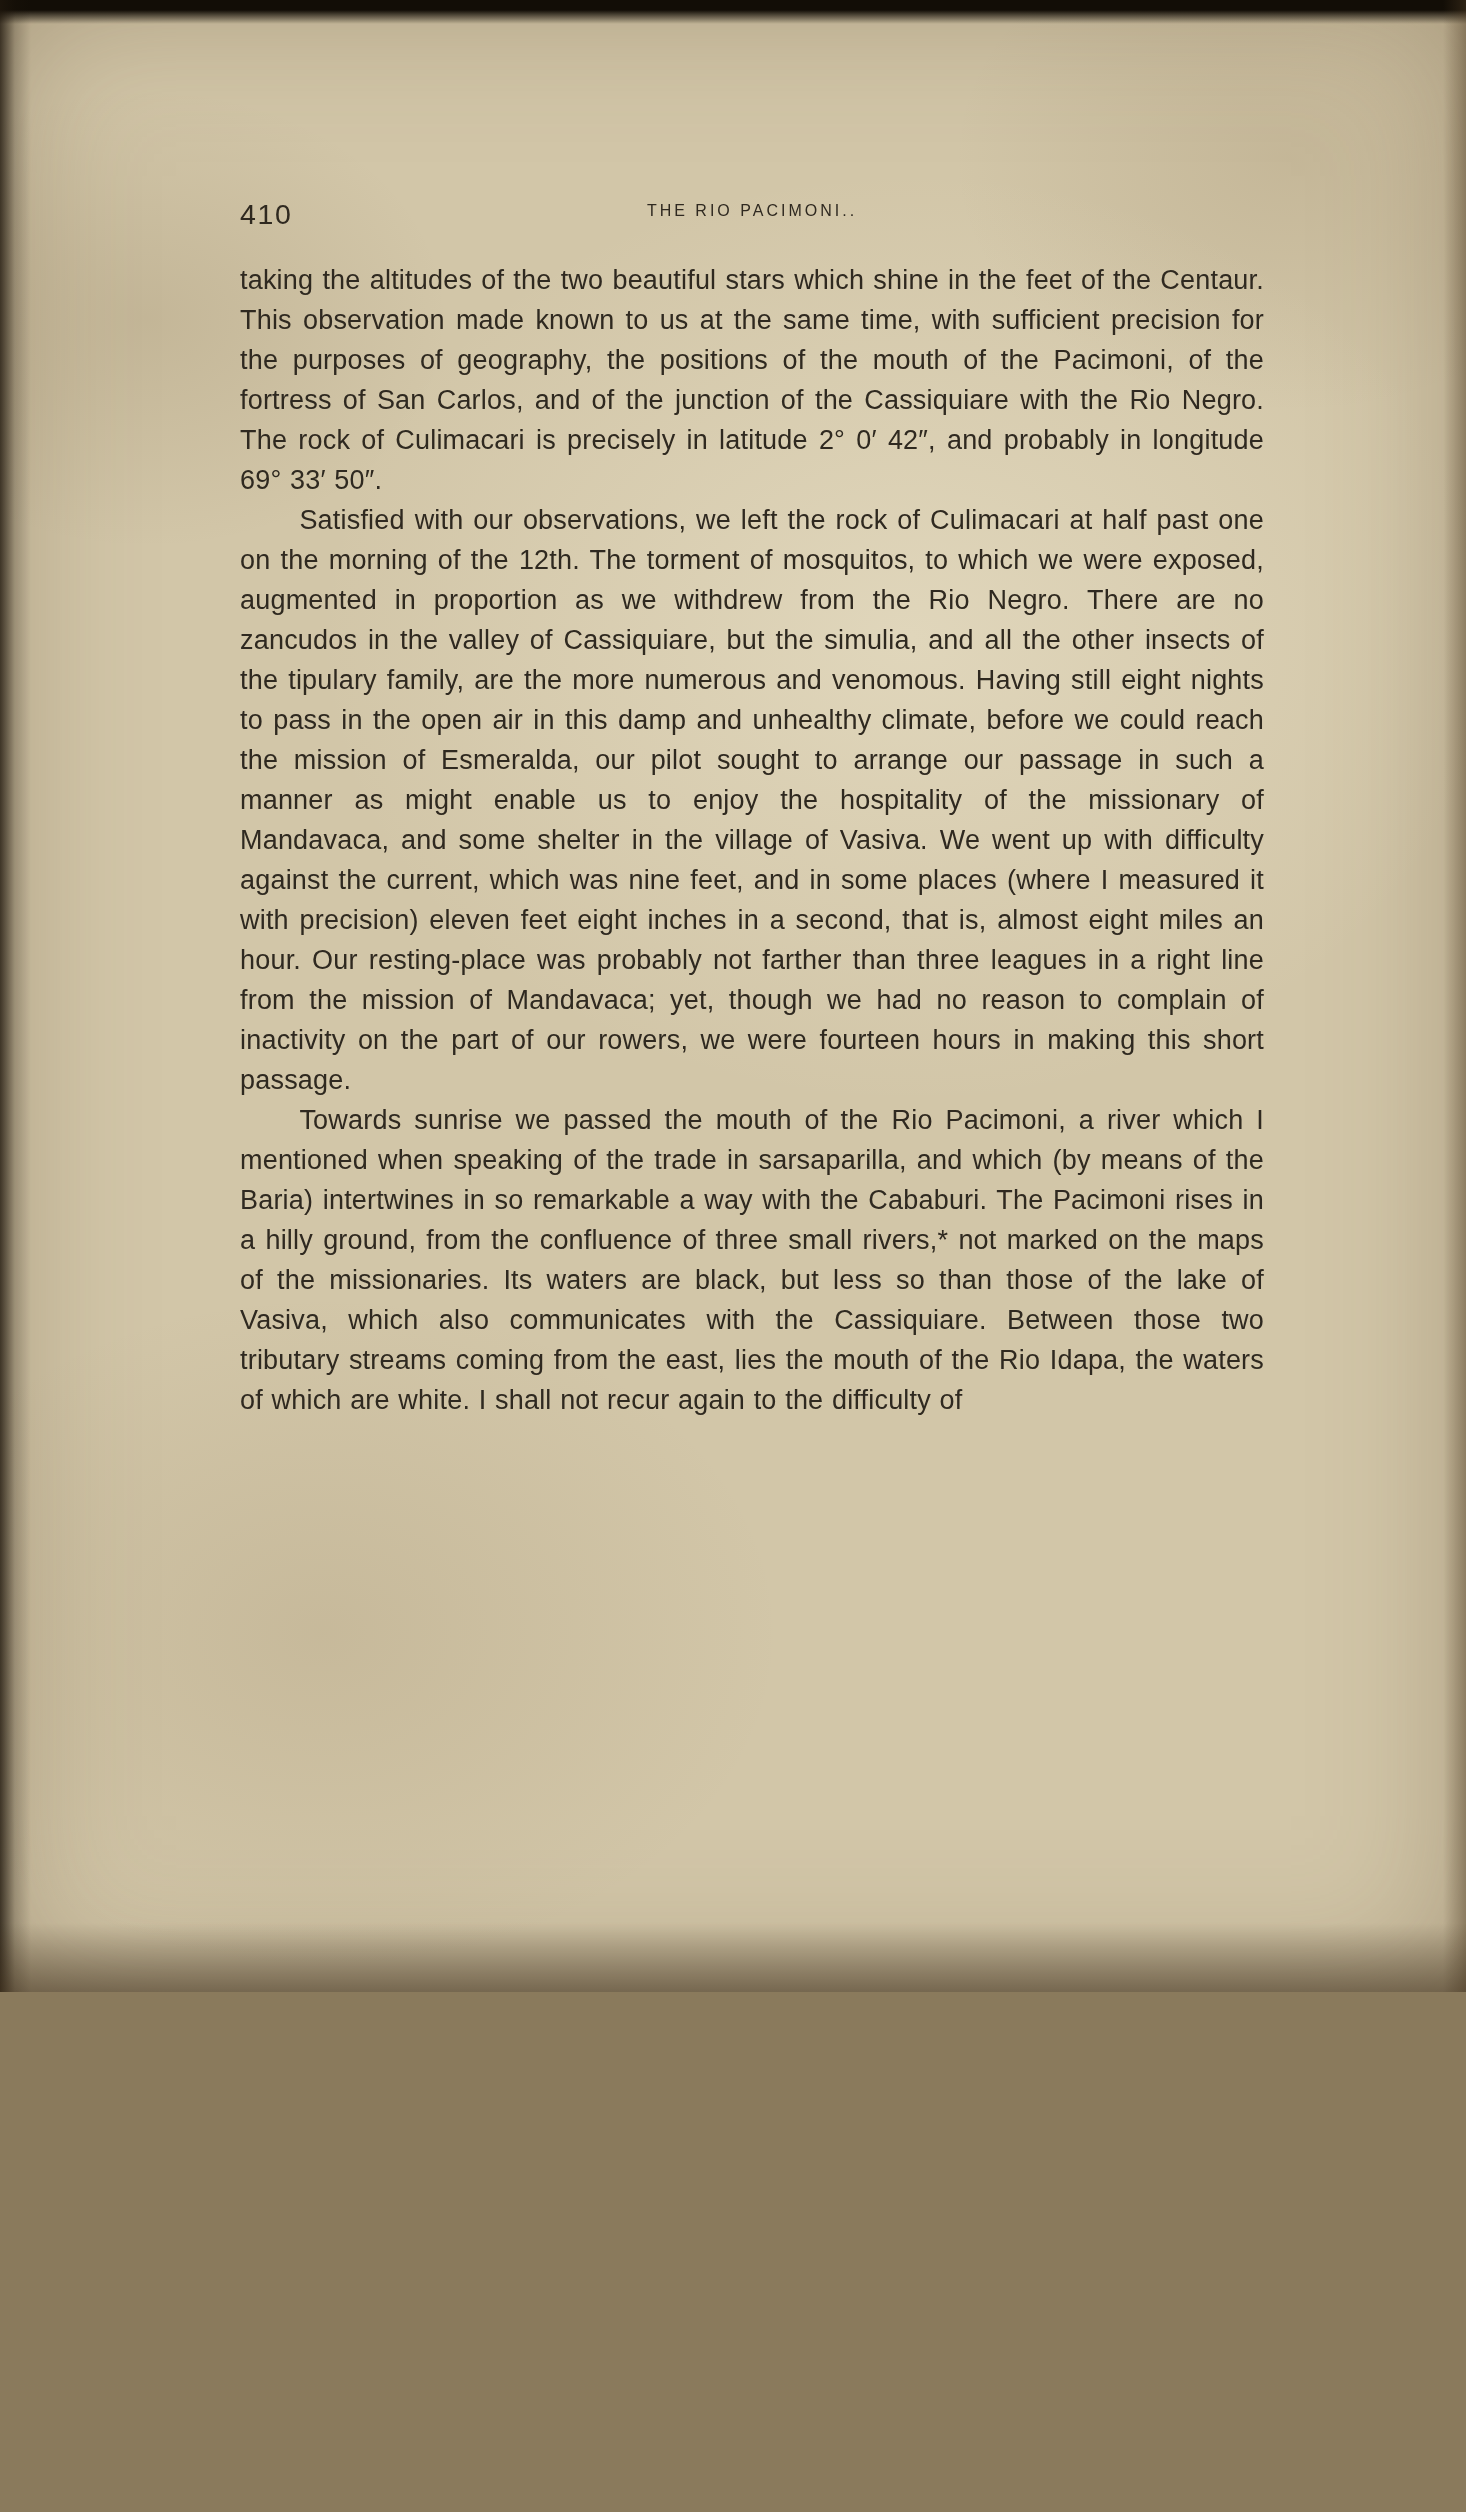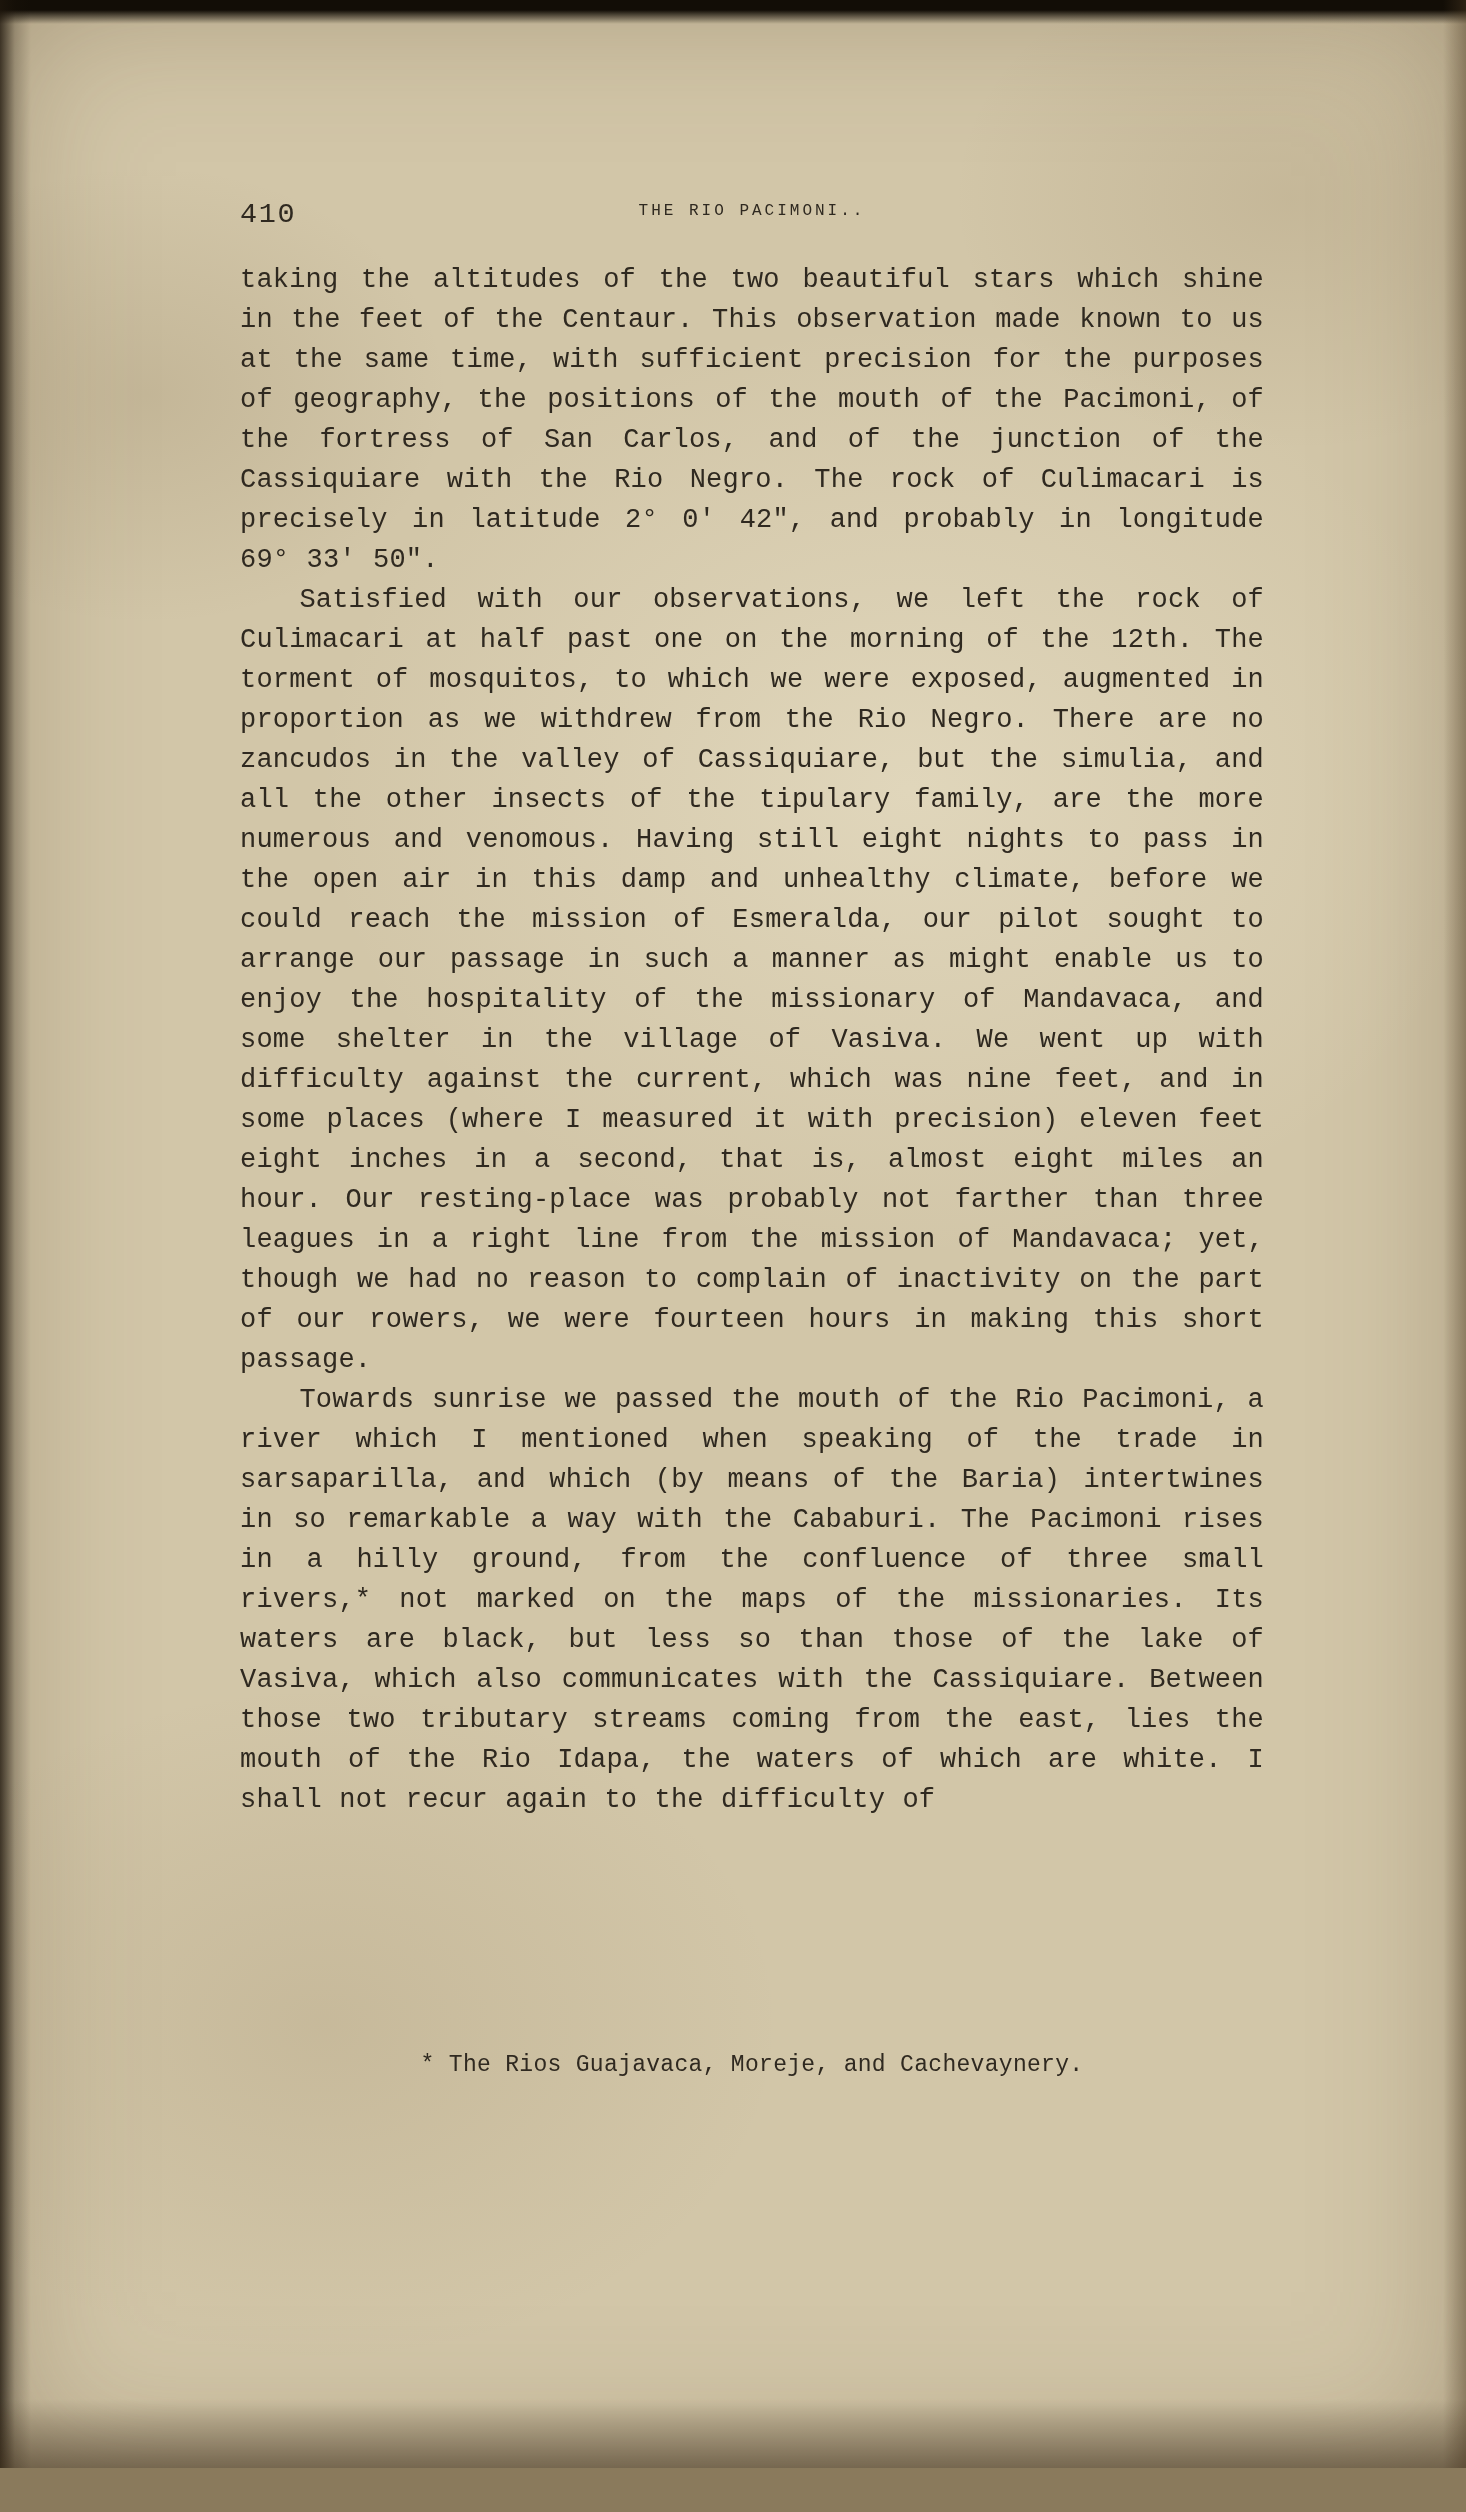--- a/index.html
+++ b/index.html
@@ -3,30 +3,30 @@
 <meta charset="utf-8">
 <style>
   html, body {
     margin: 0;
     padding: 0;
     background: #8a7a5c;
   }
   .scan {
     position: relative;
     width: 1467px;
-    height: 2468px;
+    height: 1992px;
     overflow: hidden;
     background:
       radial-gradient(ellipse 820px 647px at 62% 32%, rgba(238,230,206,0.50), rgba(238,230,206,0) 72%),
       radial-gradient(ellipse 656px 483px at 22% 82%, rgba(118,94,58,0.12), rgba(118,94,58,0) 70%),
       radial-gradient(ellipse 483px 362px at 88% 8%, rgba(118,94,58,0.14), rgba(118,94,58,0) 70%),
       radial-gradient(ellipse 431px 328px at 10% 16%, rgba(110,88,54,0.14), rgba(110,88,54,0) 70%),
       #d2c6a8;
     box-shadow: inset 0 0 147px rgba(92,72,44,0.38);
-    font-family: Liberation Mono, monospace;
+    font-family: Liberation Sans, sans-serif;
     color: #2f2920;
   }
   .edge { position: absolute; pointer-events: none; }
   .edge-top {
     top: 0; left: 0; width: 100%; height: 24px;
     background: linear-gradient(to bottom, #120d06 0%, #120d06 42%, rgba(18,13,6,0) 100%);
   }
   .edge-left {
     top: 0; left: 0; width: 31px; height: 100%;
     background: linear-gradient(to right, rgba(30,22,12,0.80), rgba(30,22,12,0.22) 48%, rgba(30,22,12,0) 100%);

